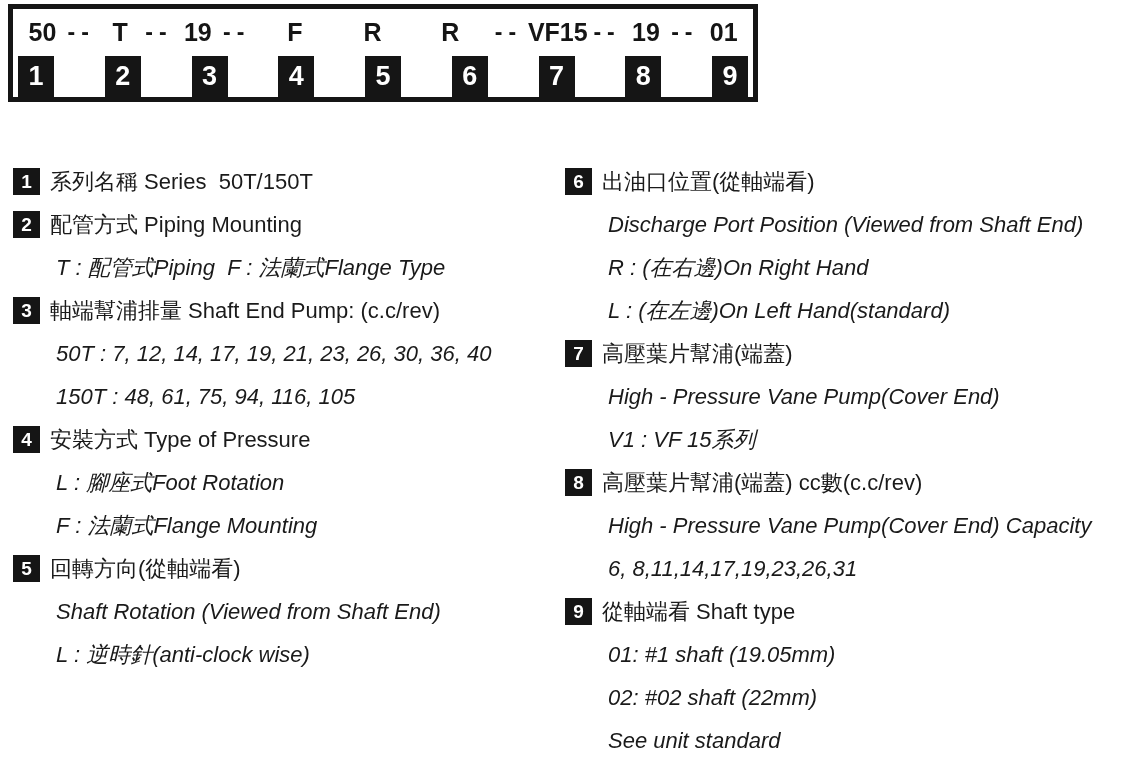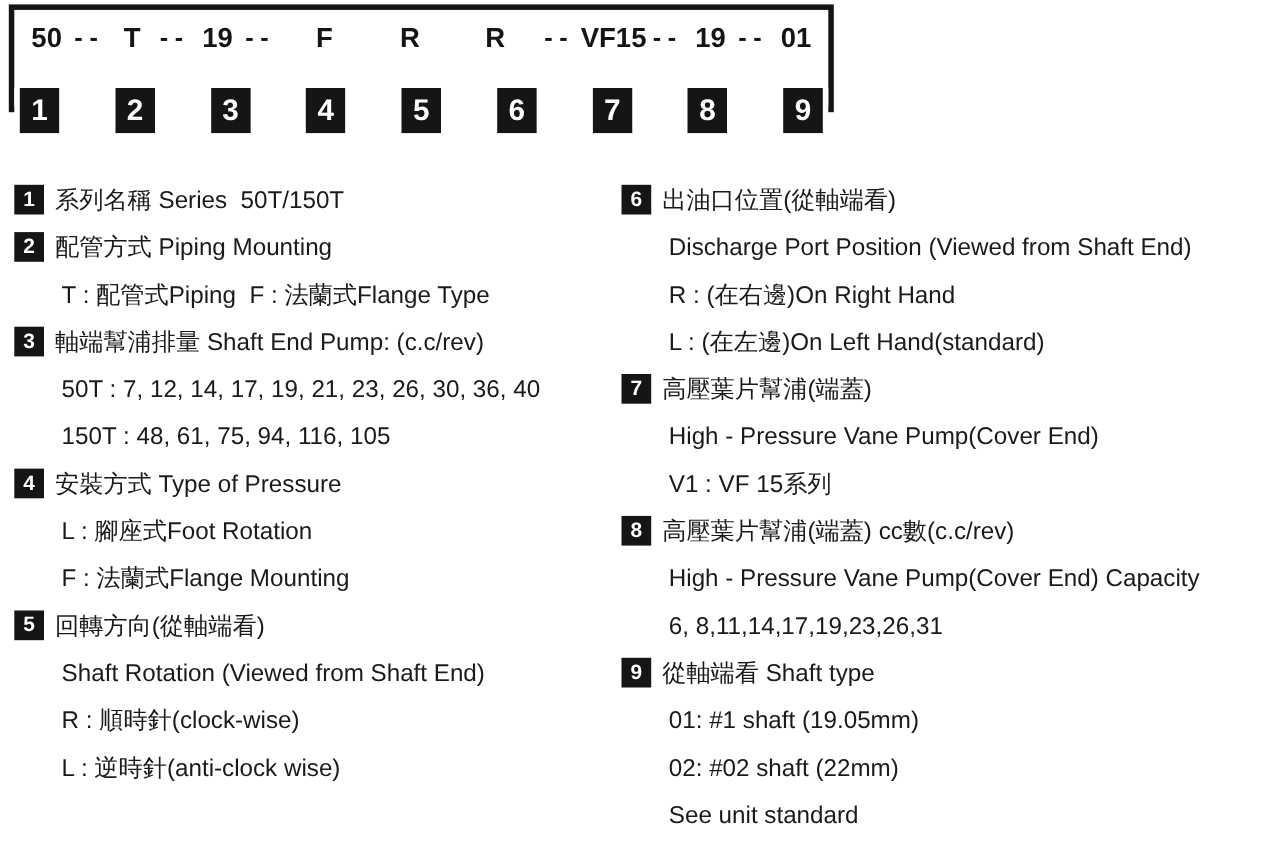--- a/index.html
+++ b/index.html
@@ -16,22 +16,22 @@
   .code-box {
     position: absolute;
     left: 8px; top: 4px;
     width: 740px; height: 88px;
     border: 5px solid #151515;
     background: #ffffff;
   }
   .code-row {
     height: 47px;
     display: flex;
-    align-items: flex-start;
-    padding: 12px 10px;
+    align-items: center;
+    padding: 0 10px;
   }
   .code-row .tok {
     flex: 1;
     text-align: center;
     font-size: 25px;
     font-weight: bold;
     color: #151515;
     white-space: pre;
   }
   .code-row .tok.wide { flex: 2; }
@@ -79,21 +79,21 @@
     background: #151515;
     color: #ffffff;
     font-size: 19px;
     font-weight: bold;
     display: flex;
     align-items: center;
     justify-content: center;
     margin-right: 10px;
     flex: 0 0 auto;
   }
-  .line.sub { padding-left: 43px; }
+  .line.sub { padding-left: 43px; font-style: italic; }
 </style>
 </head>
 <body>
 
 <div class="code-box">
   <div class="code-row">
     <span class="tok">50</span>
     <span class="tok dash">--</span>
     <span class="tok">T</span>
     <span class="tok dash">--</span>
@@ -164,21 +164,20 @@
     <div class="line sub">L : 腳座式Foot Rotation</div>
     <div class="line sub">F : 法蘭式Flange Mounting</div>
   </div>
 
   <div>
     <div class="line head">
       <span class="badge">5</span>
       <span>回轉方向(從軸端看)</span>
     </div>
     <div class="line sub">Shaft Rotation (Viewed from Shaft End)</div>
-    <div class="line sub">R : 順時針(clock-wise)</div>
     <div class="line sub">L : 逆時針(anti-clock wise)</div>
   </div>
 
 </div>
 
 <div class="col col-right">
 
   <div>
     <div class="line head">
       <span class="badge">6</span>

